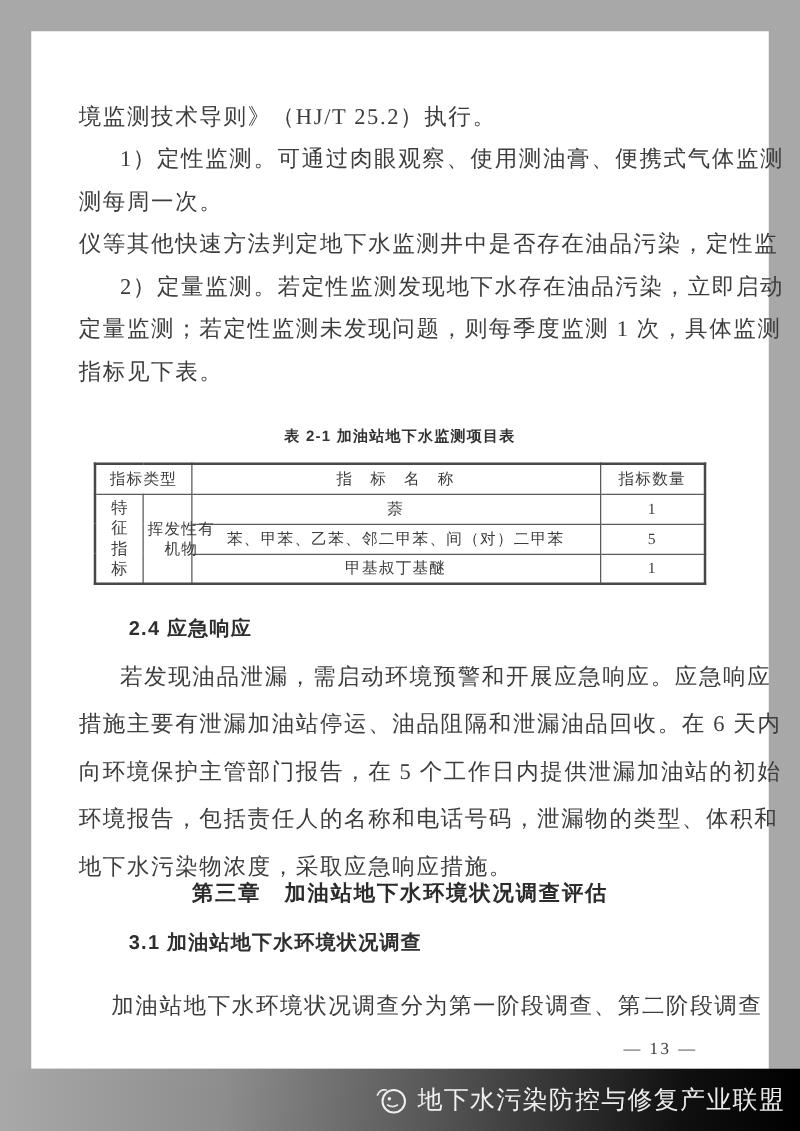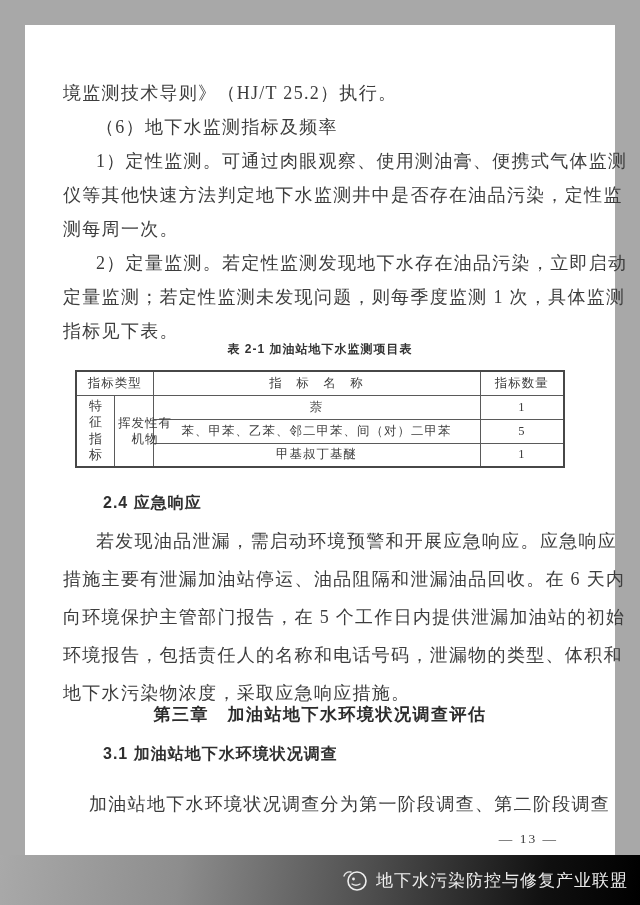--- a/index.html
+++ b/index.html
@@ -64,38 +64,37 @@
     text-align:right; padding-right:57px;
     font-size:13.5px; color:#3a3a3a; letter-spacing:2px;
   }
   .bottom-band {
     position:absolute; left:0; top:855px; width:640px; height:50px;
     background:linear-gradient(97deg,#a9a9a9 0%,#8d8d8d 28%,#4e4e4e 58%,#101010 85%,#000 100%);
     display:flex; align-items:center; justify-content:flex-end;
     padding-right:12px;
   }
   .watermark {
-    display:flex; align-items:center; gap:5px;
+    display:flex; align-items:flex-start; gap:5px;
     color:rgba(255,255,255,0.92);
     font-family:"Liberation Sans","DejaVu Sans",sans-serif;
-    font-size:17px; letter-spacing:1px; white-space:nowrap;
+    font-size:20px; letter-spacing:1px; white-space:nowrap;
   }
   .logo svg { display:block; }
 </style>
 </head>
 <body>
 
 <div class="page">
 
   <div class="line-block" style="top:51px;">
     <div class="ln">境监测技术导则》（HJ/T 25.2）执行。</div>
-    <div class="ln ind">（6）地下水监测指标及频率</div>
     <div class="ln ind">1）定性监测。可通过肉眼观察、使用测油膏、便携式气体监测</div>
+    <div class="ln">测每周一次。</div>
     <div class="ln">仪等其他快速方法判定地下水监测井中是否存在油品污染，定性监</div>
-    <div class="ln">测每周一次。</div>
     <div class="ln ind">2）定量监测。若定性监测发现地下水存在油品污染，立即启动</div>
     <div class="ln">定量监测；若定性监测未发现问题，则每季度监测 1 次，具体监测</div>
     <div class="ln">指标见下表。</div>
   </div>
 
   <div class="tbl-title">表 2-1  加油站地下水监测项目表</div>
 
   <table class="monitor">
     <tbody>
         <tr class="thead">

